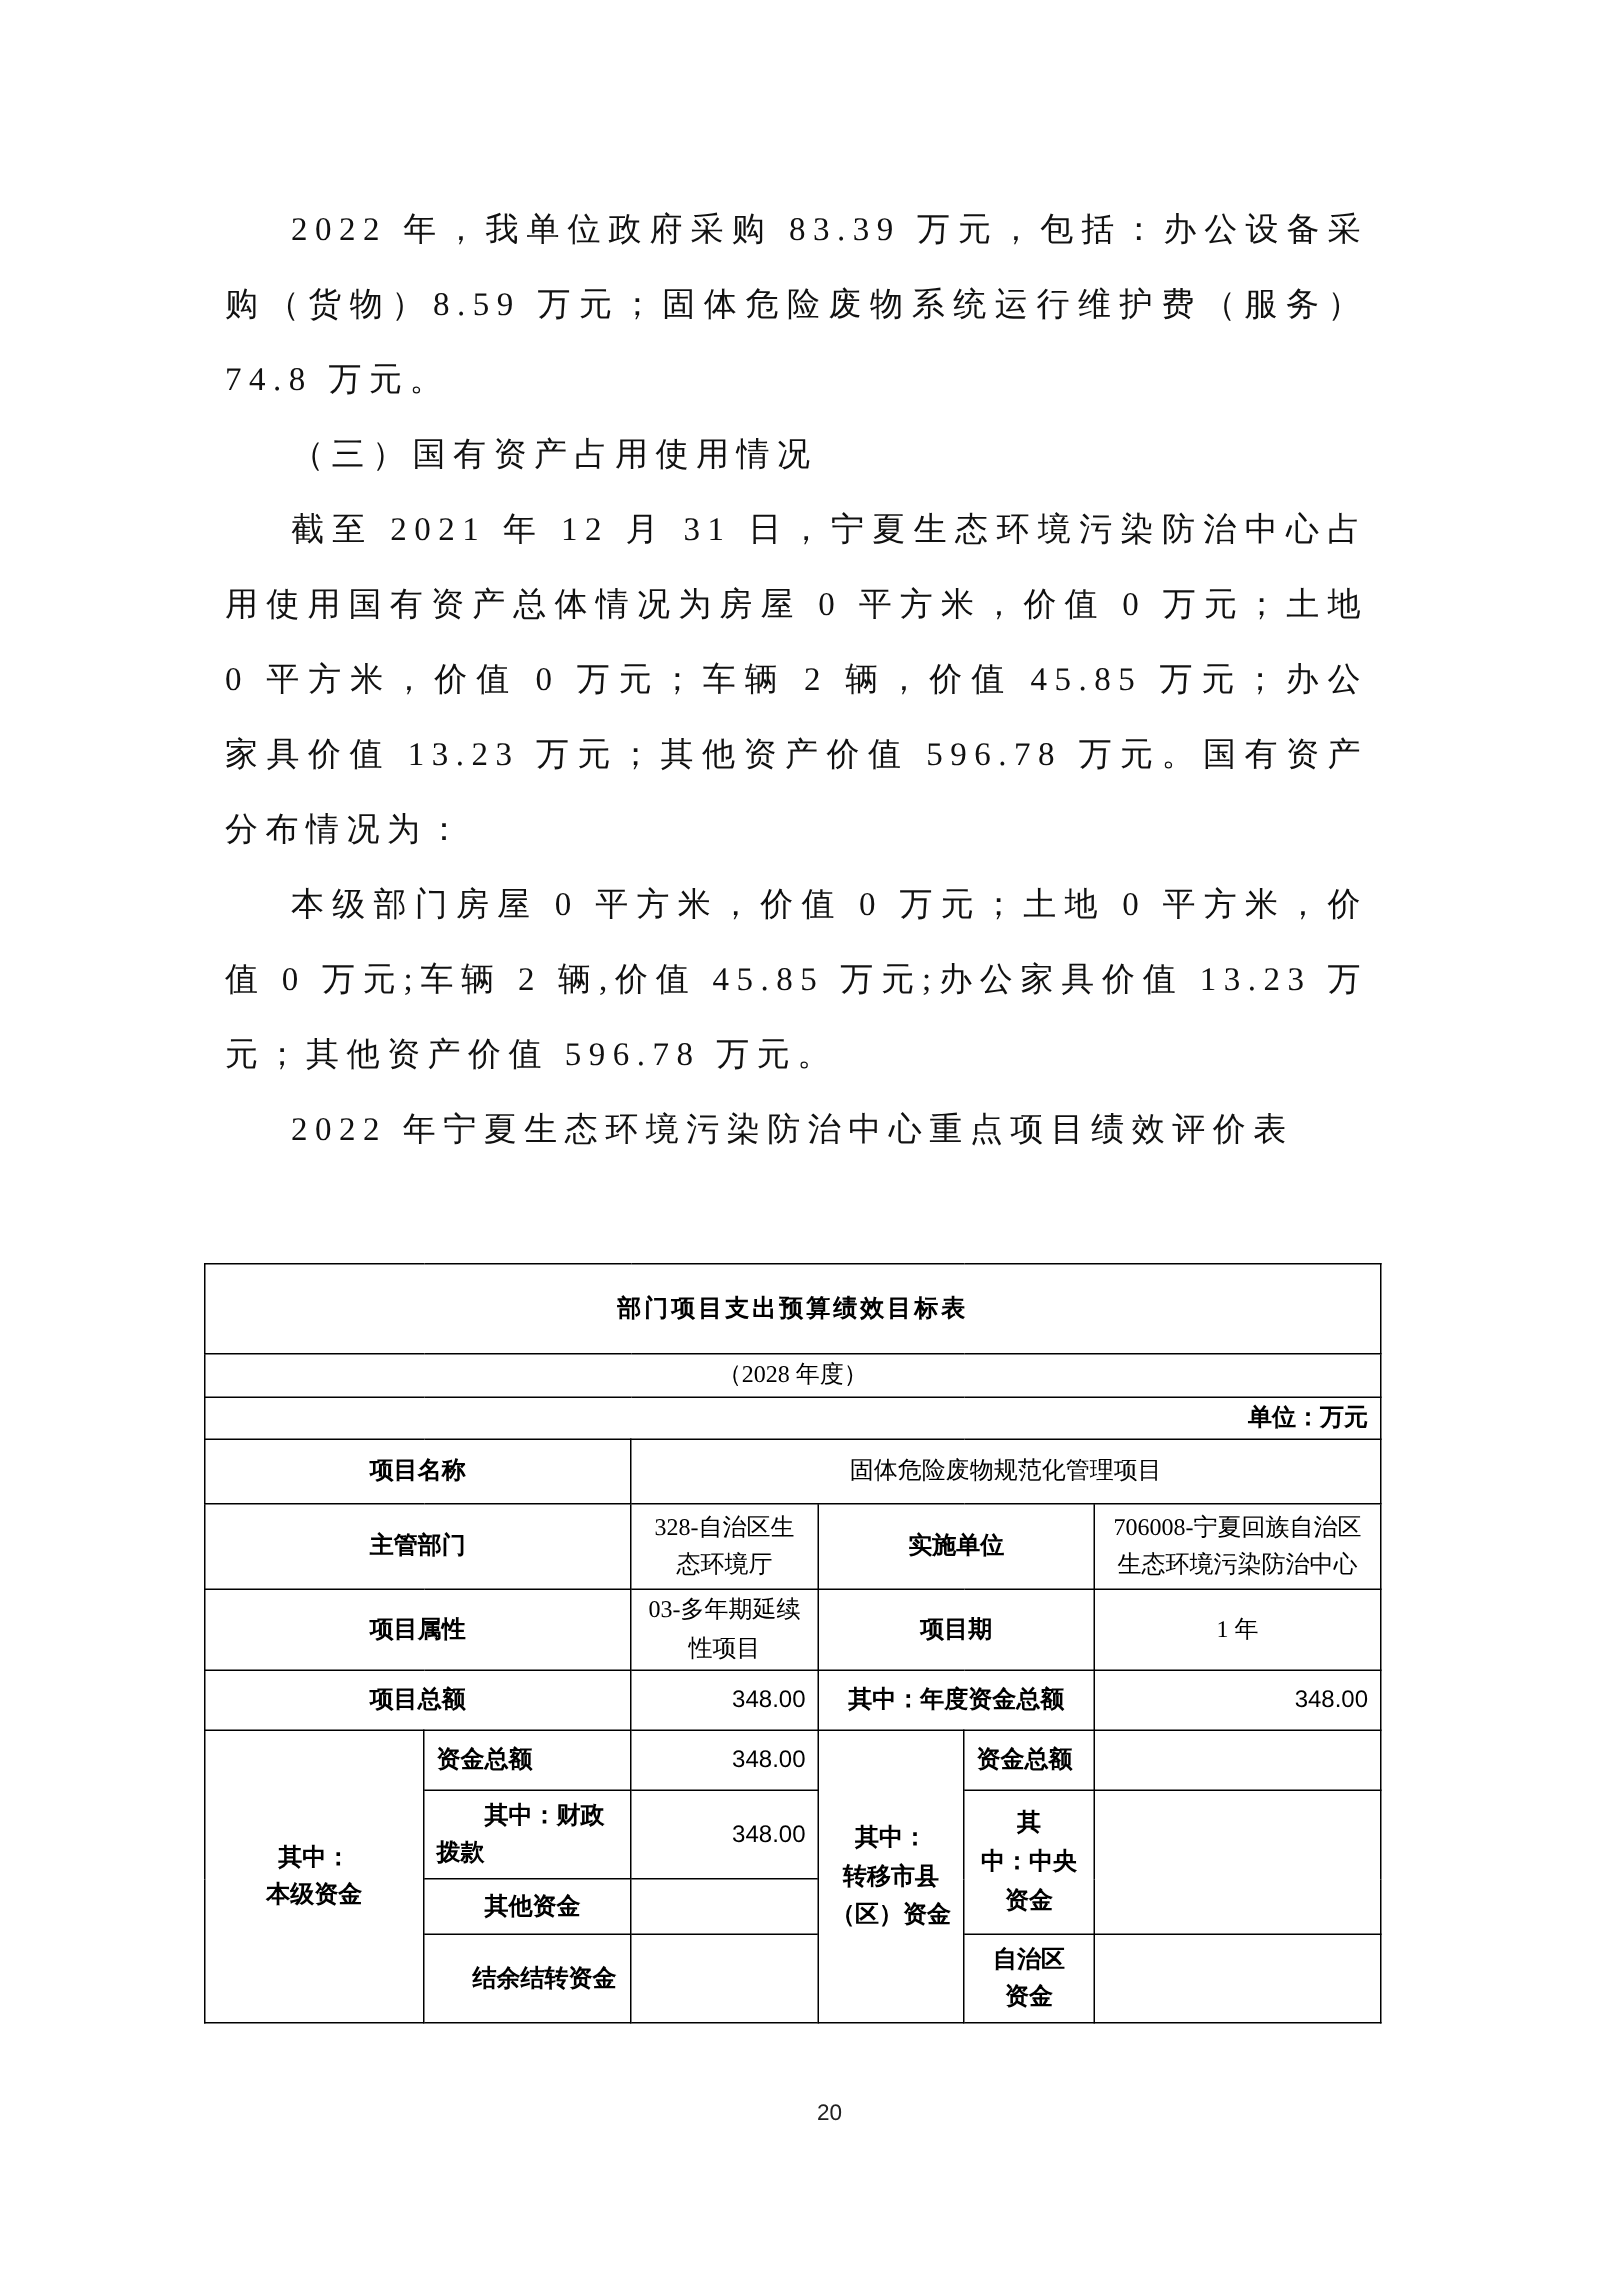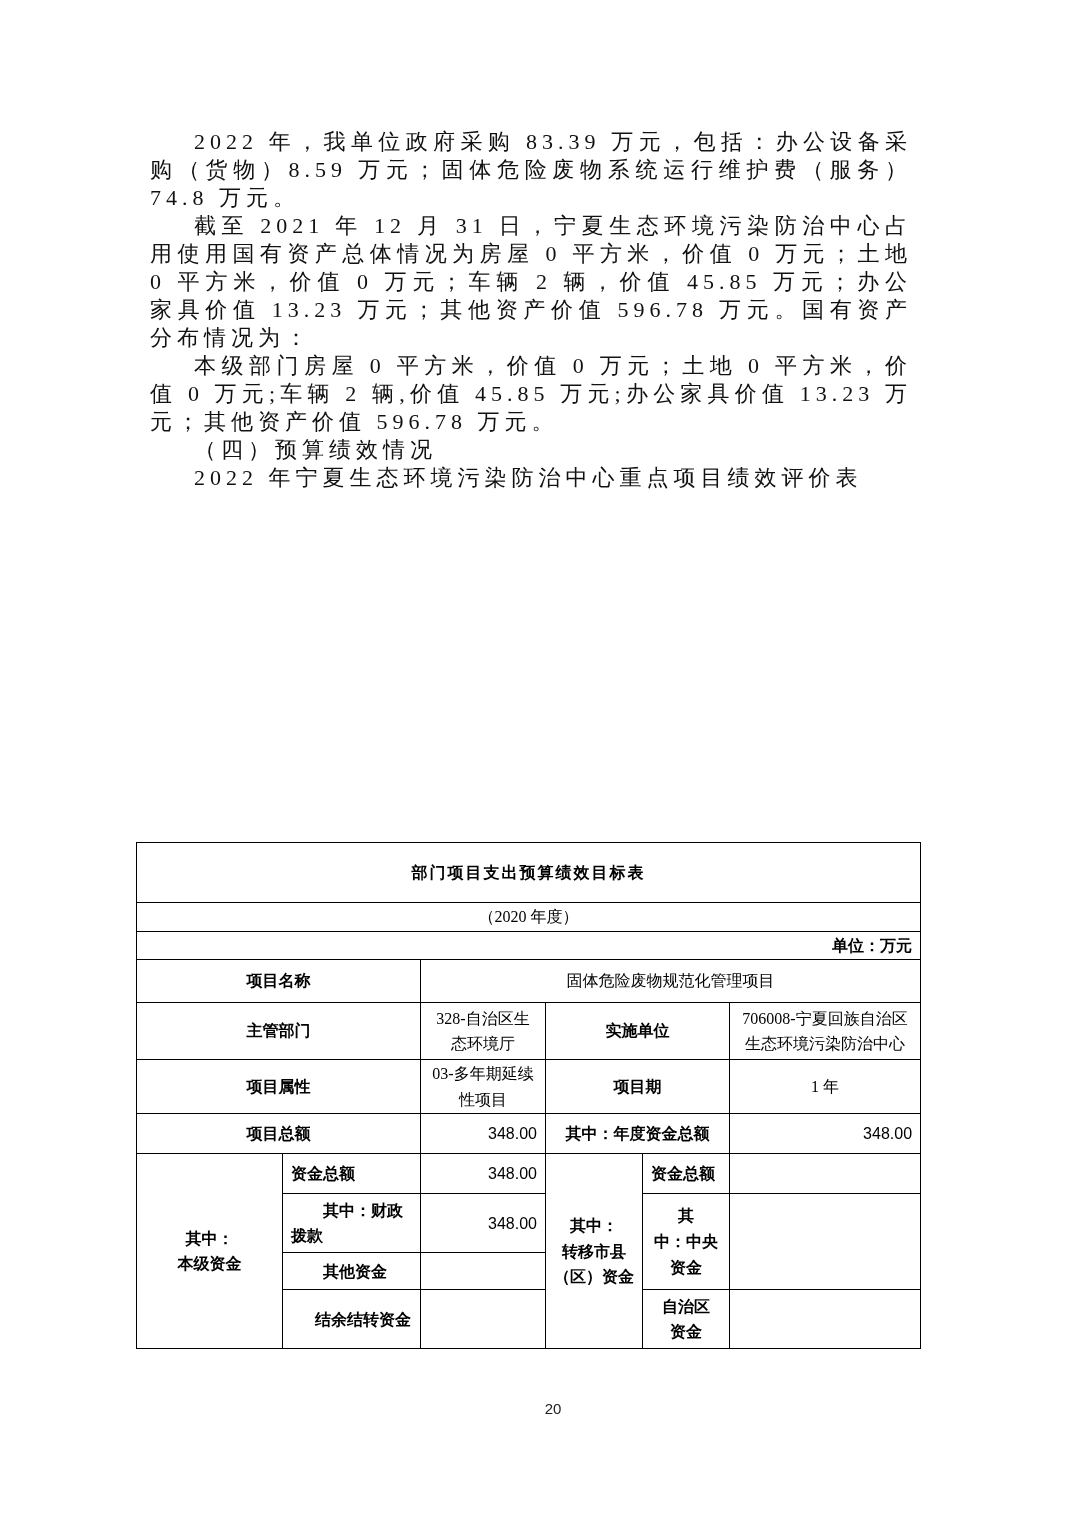--- a/index.html
+++ b/index.html
@@ -16,21 +16,21 @@
   
   .textblock {
     position: absolute;
     top: 128px;
     left: 150px;
     width: 762px;
   }
   .body-para {
     margin: 0;
     font-size: 22px;
-    line-height: 28px;
+    line-height: 50px;
     text-align: justify;
     text-indent: 2em;
     letter-spacing: 5px;
     color: #111;
   }
   
   .budget-table {
     position: absolute;
     top: 842px;
     left: 136px;
@@ -102,41 +102,41 @@
     color: #222;
   }
 </style>
 </head>
 <body>
 
 <div class="page">
 
   <div class="textblock">
     <p class="body-para">2022 年，我单位政府采购 83.39 万元，包括：办公设备采购（货物）8.59 万元；固体危险废物系统运行维护费（服务）74.8 万元。</p>
+    <p class="body-para">（三）国有资产占用使用情况</p>
     <p class="body-para">截至 2021 年 12 月 31 日，宁夏生态环境污染防治中心占用使用国有资产总体情况为房屋 0 平方米，价值 0 万元；土地 0 平方米，价值 0 万元；车辆 2 辆，价值 45.85 万元；办公家具价值 13.23 万元；其他资产价值 596.78 万元。国有资产分布情况为：</p>
     <p class="body-para">本级部门房屋 0 平方米，价值 0 万元；土地 0 平方米，价值 0 万元;车辆 2 辆,价值 45.85 万元;办公家具价值 13.23 万元；其他资产价值 596.78 万元。</p>
-    <p class="body-para">（四）预算绩效情况</p>
     <p class="body-para">2022 年宁夏生态环境污染防治中心重点项目绩效评价表</p>
   </div>
 
   <table class="budget-table">
     <colgroup>
       <col style="width:146px">
       <col style="width:138px">
       <col style="width:125px">
       <col style="width:97px">
       <col style="width:87px">
       <col style="width:191px">
     </colgroup>
     <tbody>
       <tr class="r1">
         <td colspan="6" class="cell-title">部门项目支出预算绩效目标表</td>
       </tr>
       <tr class="r2">
-        <td colspan="6" class="cell-year">（2020 年度）</td>
+        <td colspan="6" class="cell-year">（2028 年度）</td>
       </tr>
       <tr class="r3">
         <td colspan="6" class="cell-unit">单位：万元</td>
       </tr>
       <tr class="r4">
         <td colspan="2" class="lbl">项目名称</td>
         <td colspan="4" class="val">固体危险废物规范化管理项目</td>
       </tr>
       <tr class="r5">
         <td colspan="2" class="lbl">主管部门</td>

